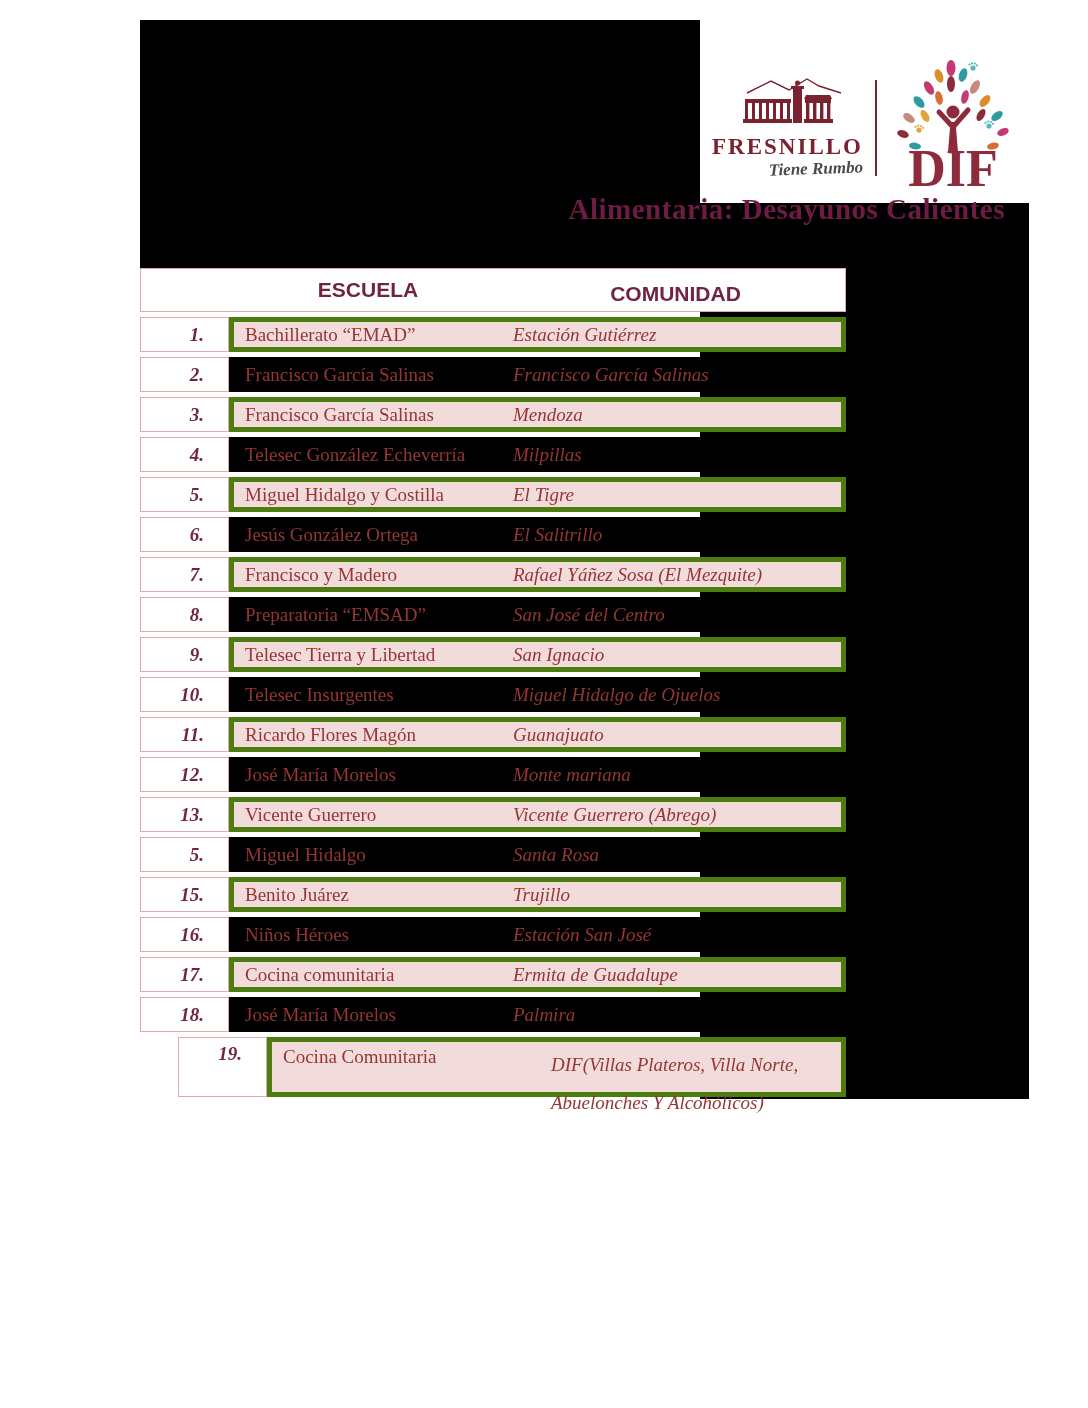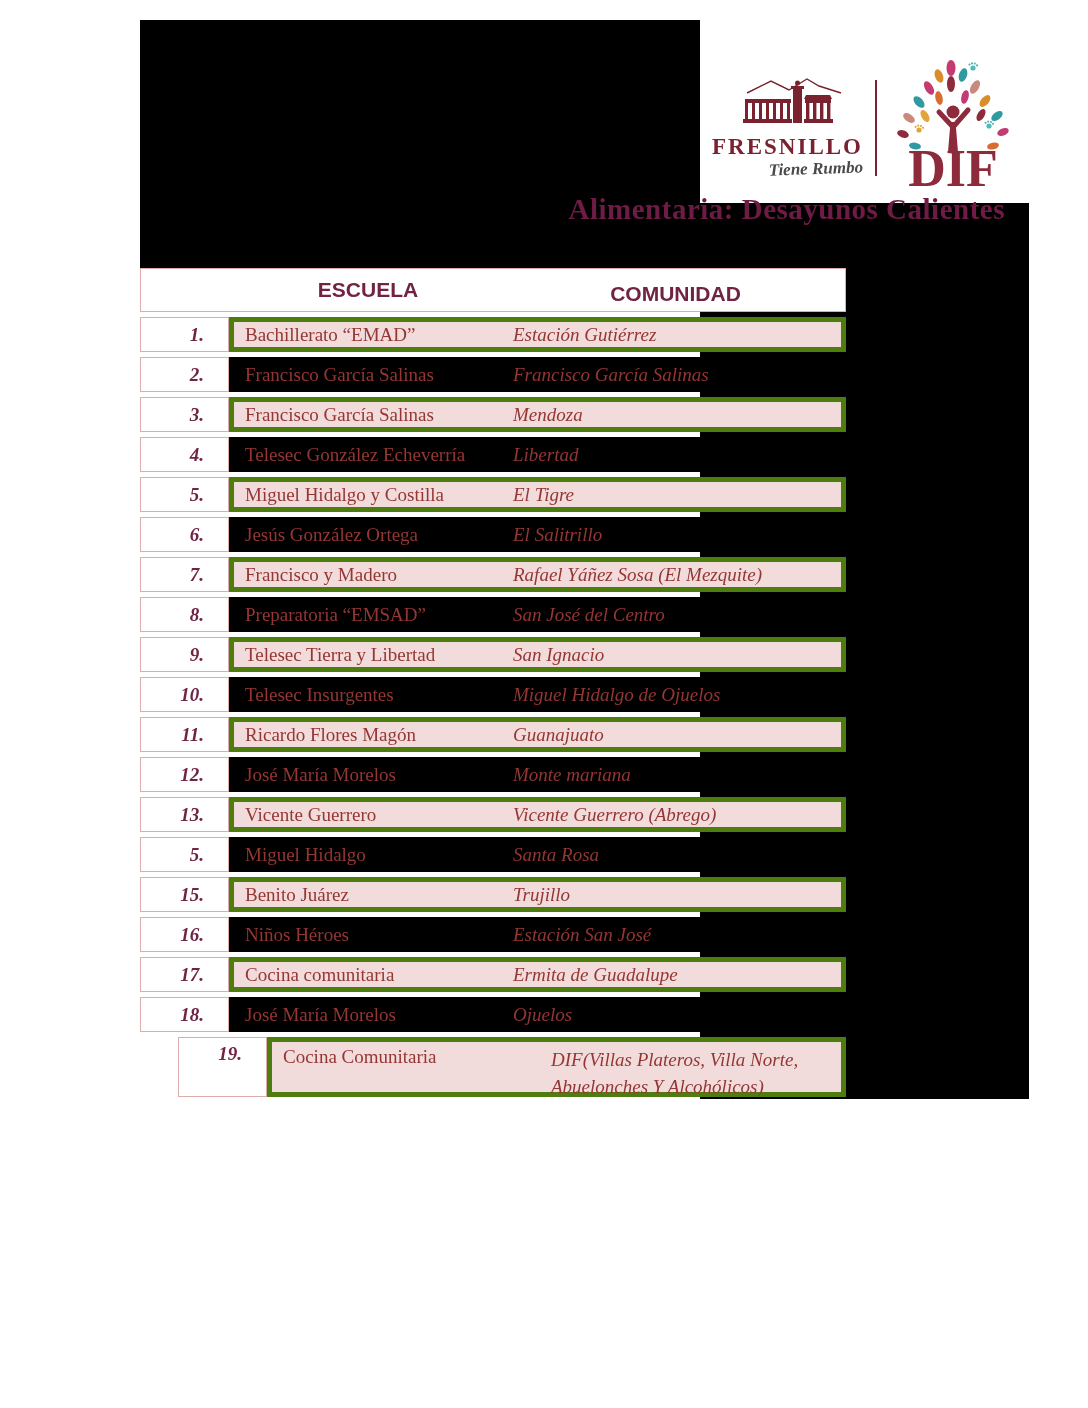--- a/index.html
+++ b/index.html
@@ -41,21 +41,21 @@
     font-size:19px; color:#943634; border:5px solid #4d7c0f; }
   .cell-escuela { width:267px; padding-left:11px; white-space:nowrap; overflow:hidden; }
   .cell-comunidad { flex:1; padding-left:1px;font-style:italic; }
 
   .tbody .row:nth-child(odd) .cell-content { background:#f2dcdb; }
   .tbody .row:nth-child(even) .cell-content { background:#000; border-color:#000; }
 
   .tbody .row:nth-child(19) { height:60px;padding-left:38px; }
   .tbody .row:nth-child(19) .cell-num { align-items:flex-start; padding-top:5px; }
   .tbody .row:nth-child(19) .cell-content { align-items:flex-start; padding-top:4px; }
-  .tbody .row:nth-child(19) .cell-comunidad { line-height:27px; padding-right:18px; }
+  .tbody .row:nth-child(19) .cell-comunidad { line-height:38px; padding-right:18px; }
 </style>
 </head>
 <body>
 
 <div class="black-panel-a"></div>
 <div class="black-panel-b"></div>
 
 <div class="logo-strip">
   <div class="fresnillo">
     <svg width="130" height="52" viewBox="0 0 130 52">
@@ -173,21 +173,21 @@
         <div class="cell-num">3.</div>
         <div class="cell-content">
           <div class="cell-escuela">Francisco García Salinas</div>
           <div class="cell-comunidad">Mendoza</div>
         </div>
       </div>
     <div class="row">
         <div class="cell-num">4.</div>
         <div class="cell-content">
           <div class="cell-escuela">Telesec González Echeverría</div>
-          <div class="cell-comunidad">Libertad</div>
+          <div class="cell-comunidad">Milpillas</div>
         </div>
       </div>
     <div class="row">
         <div class="cell-num">5.</div>
         <div class="cell-content">
           <div class="cell-escuela">Miguel Hidalgo y Costilla</div>
           <div class="cell-comunidad">El Tigre</div>
         </div>
       </div>
     <div class="row">
@@ -271,21 +271,21 @@
         <div class="cell-num">17.</div>
         <div class="cell-content">
           <div class="cell-escuela">Cocina comunitaria</div>
           <div class="cell-comunidad">Ermita de Guadalupe</div>
         </div>
       </div>
     <div class="row">
         <div class="cell-num">18.</div>
         <div class="cell-content">
           <div class="cell-escuela">José María Morelos</div>
-          <div class="cell-comunidad">Ojuelos</div>
+          <div class="cell-comunidad">Palmira</div>
         </div>
       </div>
     <div class="row">
         <div class="cell-num">19.</div>
         <div class="cell-content">
           <div class="cell-escuela">Cocina Comunitaria</div>
           <div class="cell-comunidad">DIF(Villas Plateros, Villa Norte, Abuelonches Y Alcohólicos)</div>
         </div>
       </div>
   </div>

